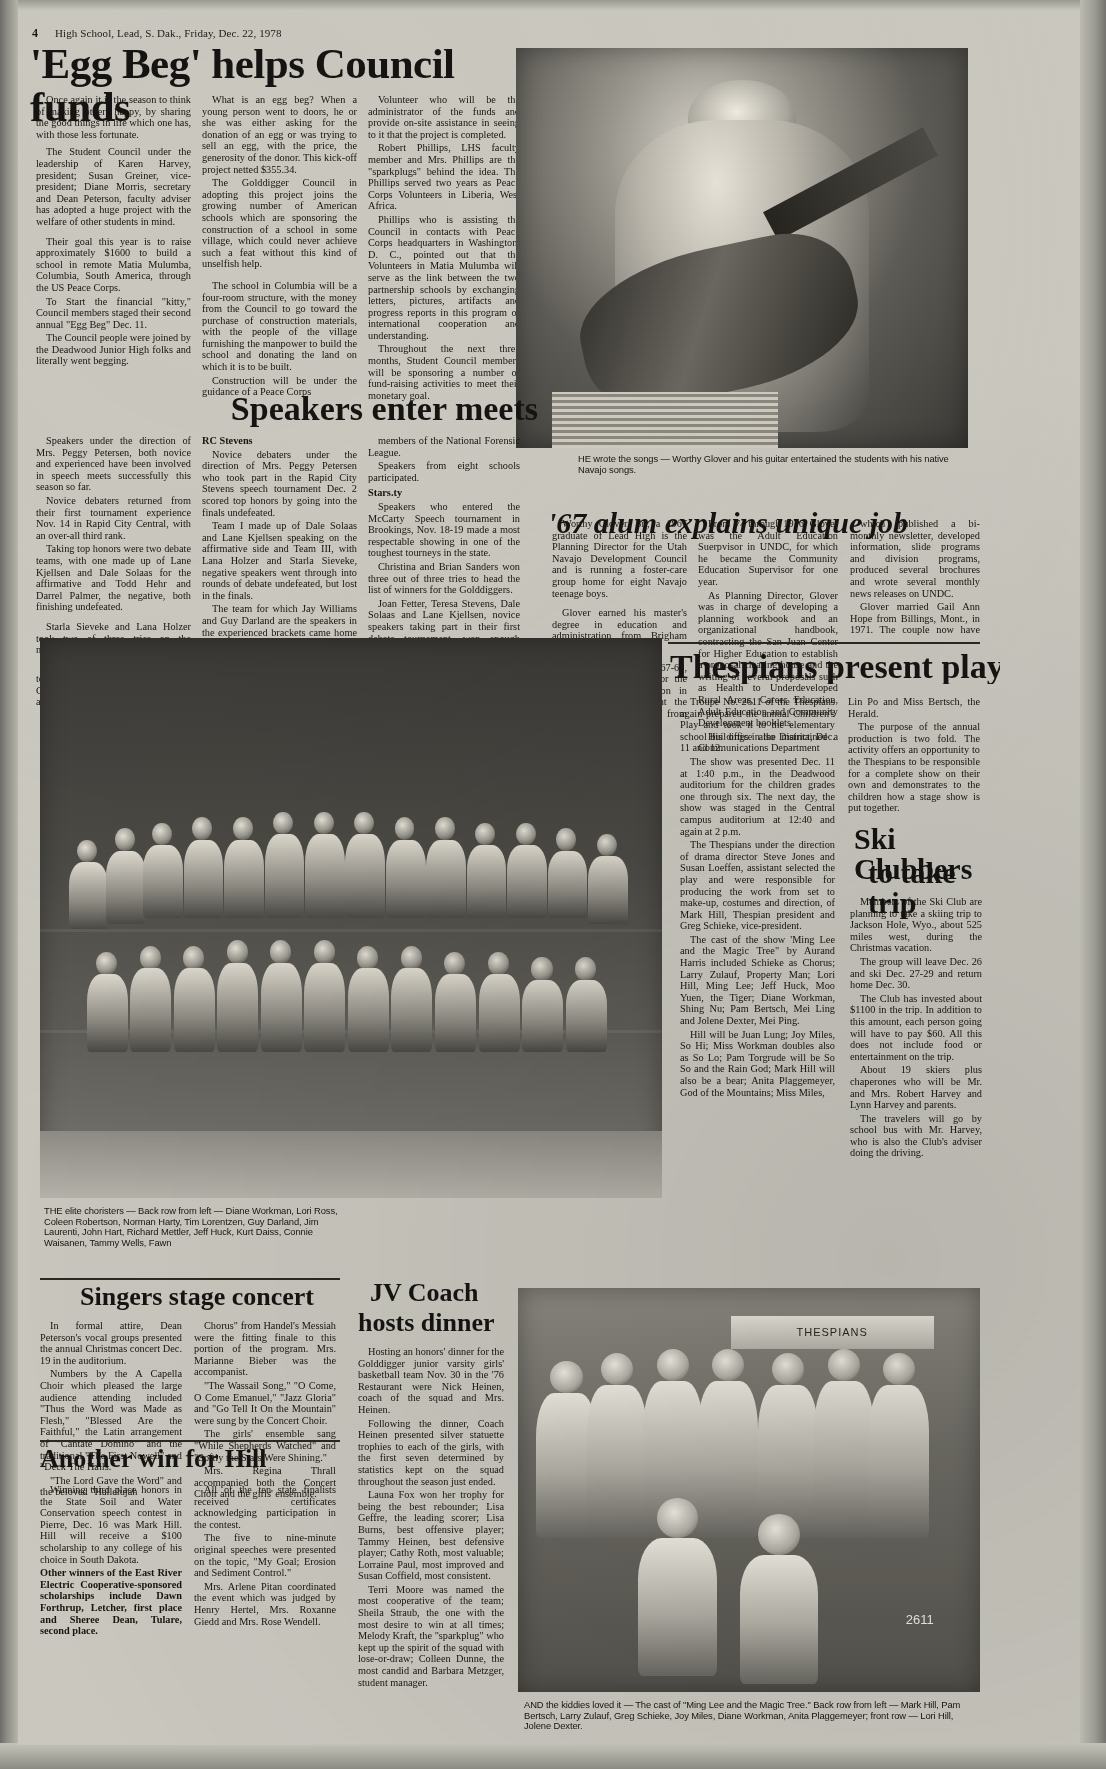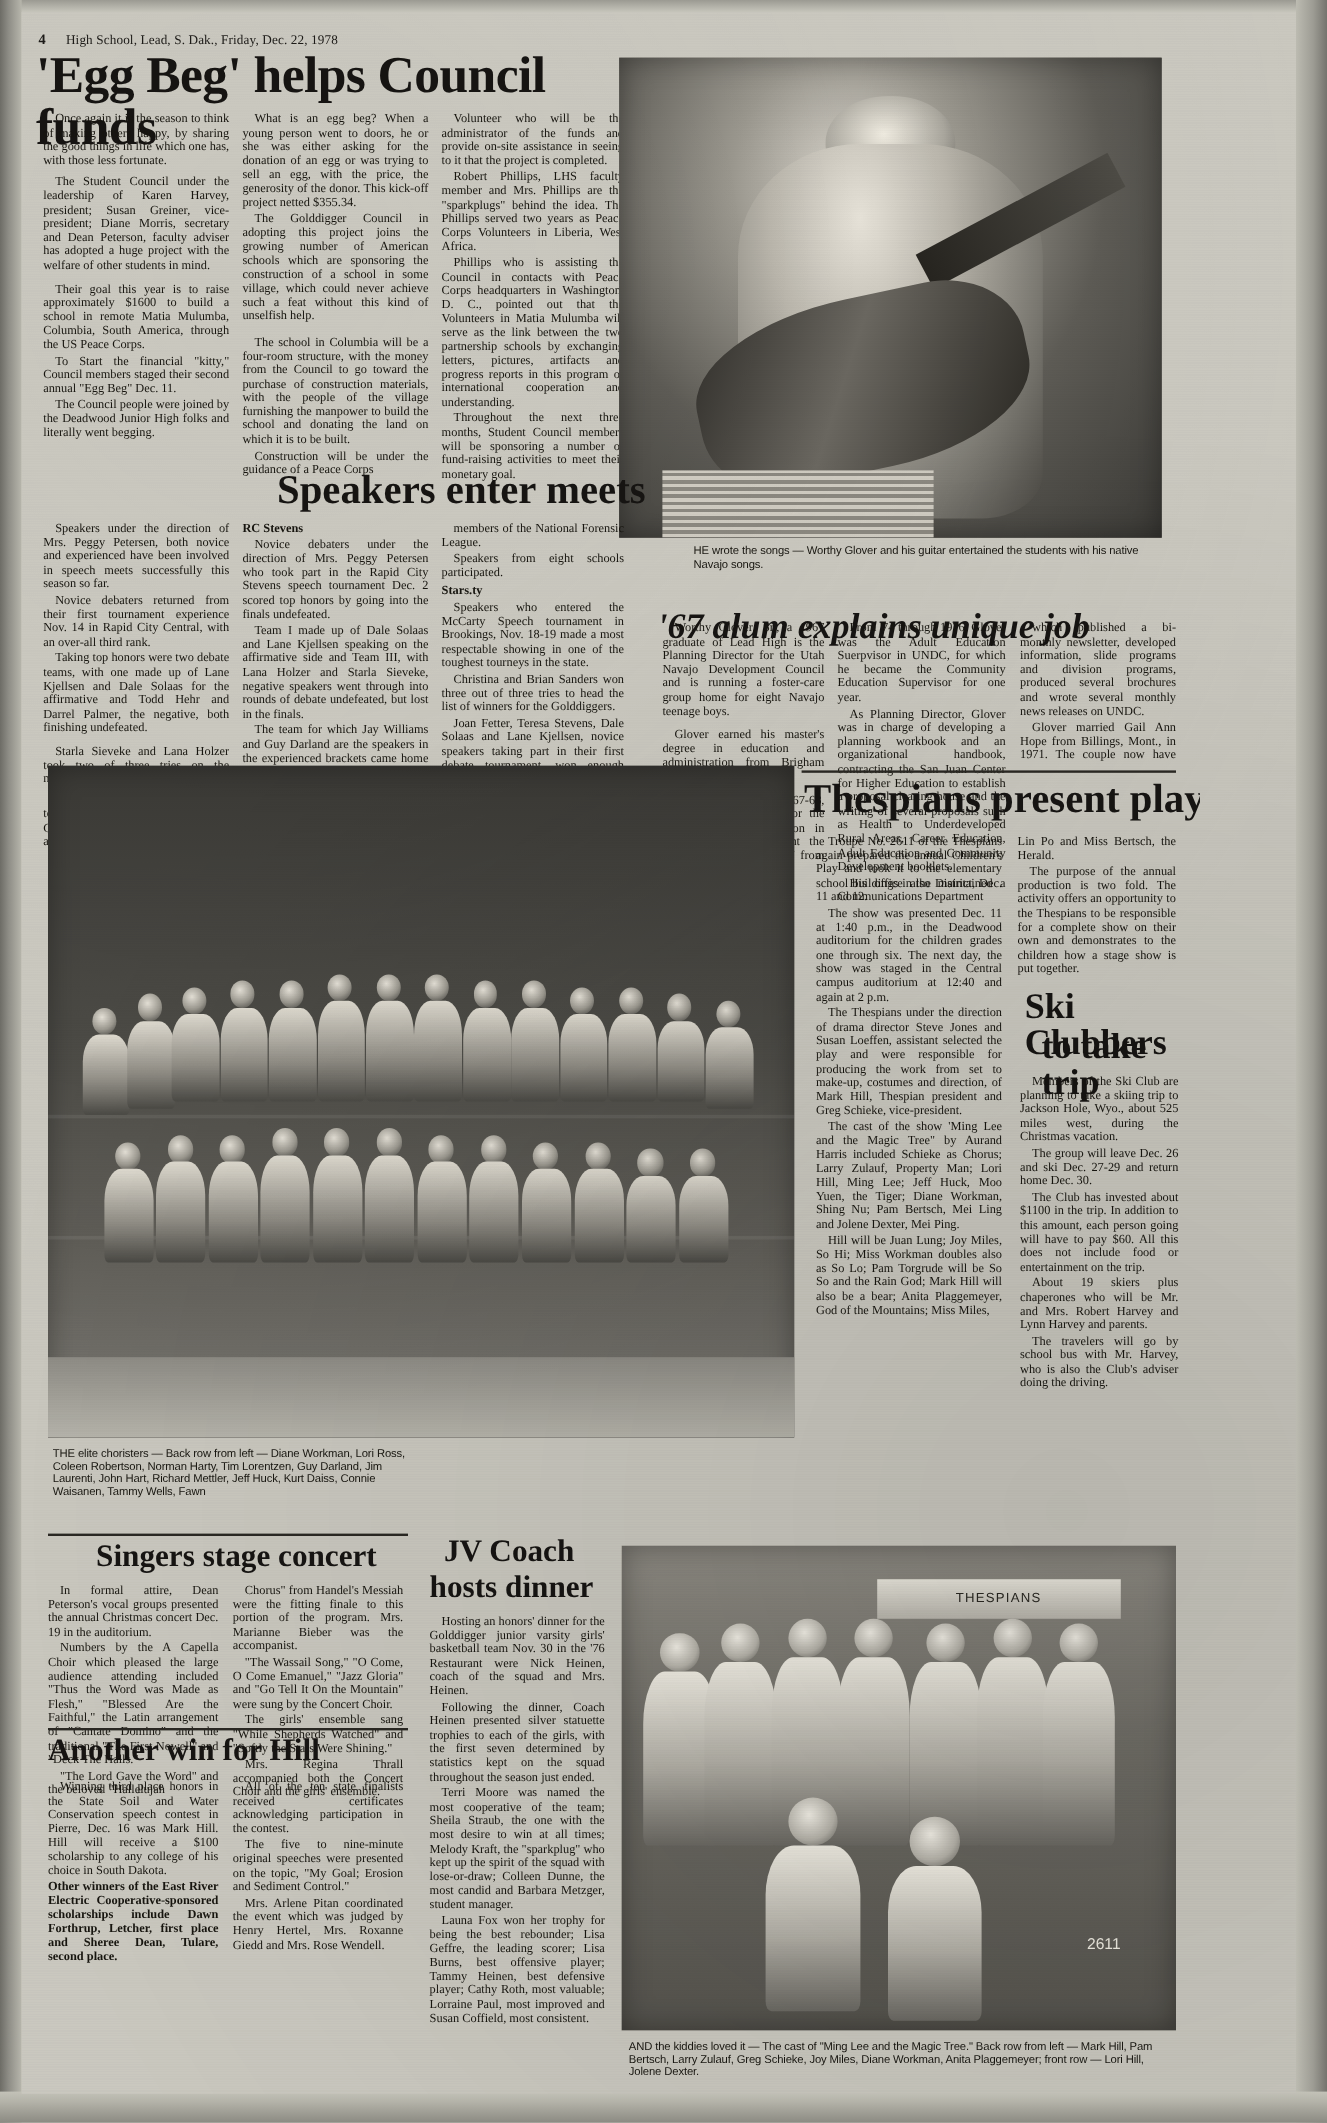--- a/index.html
+++ b/index.html
@@ -309,22 +309,22 @@
       <p>All of the ten state finalists received certificates acknowledging participation in the contest.</p>
       <p>The five to nine-minute original speeches were presented on the topic, "My Goal; Erosion and Sediment Control."</p>
       <p>Mrs. Arlene Pitan coordinated the event which was judged by Henry Hertel, Mrs. Roxanne Giedd and Mrs. Rose Wendell.</p>
     </div>
 
     <div class="hl hl-md" style="position:absolute;left:352px;top:1270px;width:140px;">JV Coach</div>
     <div class="hl hl-md" style="position:absolute;left:340px;top:1300px;width:160px;">hosts dinner</div>
     <div class="col" style="position:absolute;left:340px;top:1336px;width:146px;">
       <p>Hosting an honors' dinner for the Golddigger junior varsity girls' basketball team Nov. 30 in the '76 Restaurant were Nick Heinen, coach of the squad and Mrs. Heinen.</p>
       <p>Following the dinner, Coach Heinen presented silver statuette trophies to each of the girls, with the first seven determined by statistics kept on the squad throughout the season just ended.</p>
+      <p>Launa Fox won her trophy for being the best rebounder; Lisa Geffre, the leading scorer; Lisa Burns, best offensive player; Tammy Heinen, best defensive player; Cathy Roth, most valuable; Lorraine Paul, most improved and Susan Coffield, most consistent.</p>
       <p>Terri Moore was named the most cooperative of the team; Sheila Straub, the one with the most desire to win at all times; Melody Kraft, the "sparkplug" who kept up the spirit of the squad with lose-or-draw; Colleen Dunne, the most candid and Barbara Metzger, student manager.</p>
-      <p>Launa Fox won her trophy for being the best rebounder; Lisa Geffre, the leading scorer; Lisa Burns, best offensive player; Tammy Heinen, best defensive player; Cathy Roth, most valuable; Lorraine Paul, most improved and Susan Coffield, most consistent.</p>
     </div>
 
     <div class="photo ph-thesp" style="left:500px;top:1278px;width:462px;height:404px;">
       <div class="banner">THESPIANS</div>
       <div class="face" style="left:7%;top:18%;width:7%;height:8%"></div>
       <div class="fig" style="left:4%;top:26%;width:13%;height:36%"></div>
       <div class="face" style="left:18%;top:16%;width:7%;height:8%"></div>
       <div class="fig" style="left:15%;top:24%;width:13%;height:38%"></div>
       <div class="face" style="left:30%;top:15%;width:7%;height:8%"></div>
       <div class="fig" style="left:27%;top:23%;width:13%;height:39%"></div>

